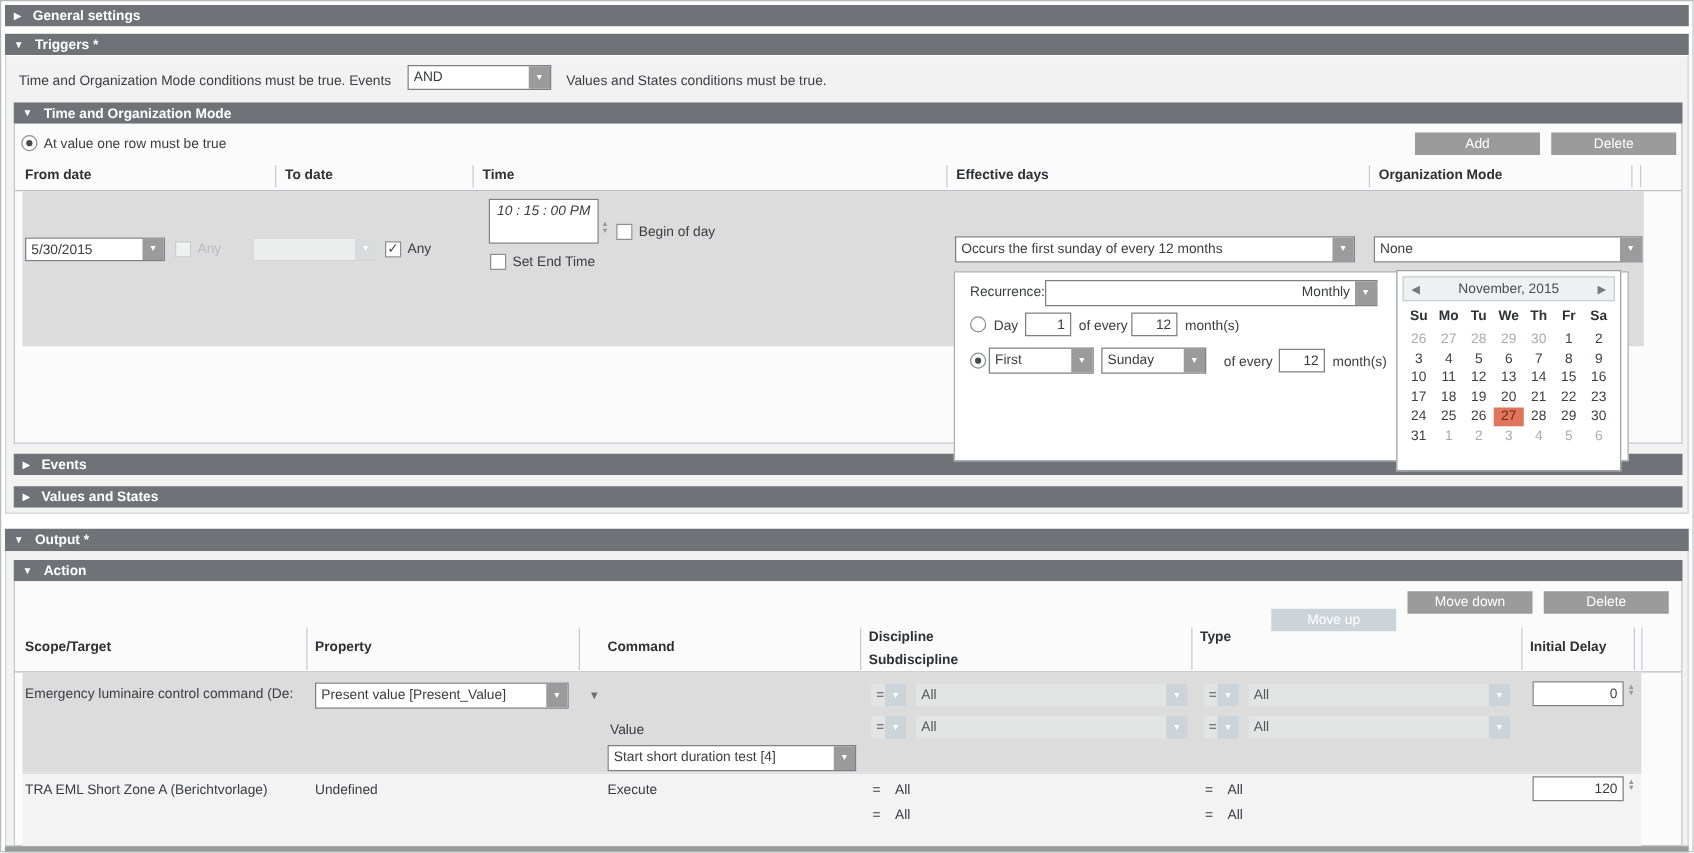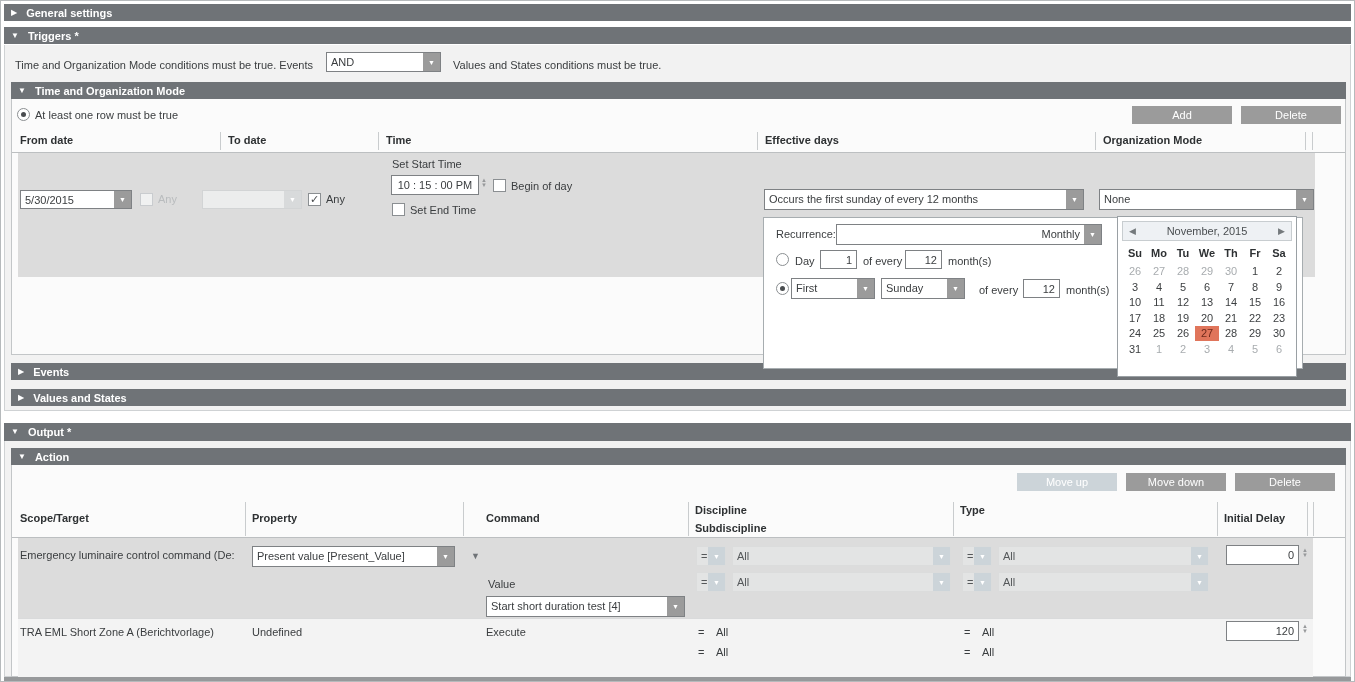--- a/index.html
+++ b/index.html
@@ -88,21 +88,21 @@
   </div>
   <span class="lbl" style="left:448px;top:14px;">Values and States conditions must be true.</span>
 
   <div class="bar" style="left:6px;top:37px;width:1335px;">
     <i class="tri js-icon">▼</i>
     <span>Time and Organization Mode</span>
   </div>
 
   <div class="subpanel" style="left:6px;top:54px;width:1335px;height:256px;">
     <span class="radio sel" style="left:5px;top:9px;"></span>
-    <span class="lbl" style="left:23px;top:10px;">At least one row must be true</span>
+    <span class="lbl" style="left:23px;top:10px;">At value one row must be true</span>
     <button class="btn" style="left:1120px;top:7px;">Add</button>
     <button class="btn" style="left:1229px;top:7px;">Delete</button>
 
     <span class="hdr" style="left:8px;top:35px;">From date</span>
     <span class="hdr" style="left:216px;top:35px;">To date</span>
     <span class="hdr" style="left:374px;top:35px;">Time</span>
     <span class="hdr" style="left:753px;top:35px;">Effective days</span>
     <span class="hdr" style="left:1091px;top:35px;">Organization Mode</span>
     <span class="vline" style="left:208px;top:33px;height:18px;"></span>
     <span class="vline" style="left:366px;top:33px;height:18px;"></span>
@@ -122,21 +122,21 @@
     <span class="lbl dim" style="left:146px;top:94px;">Any</span>
 
     <div class="dd dis" style="left:190px;top:91px;width:100px;height:19px;">
       <span class="dd-txt"></span>
       <span class="dd-btn js-icon">▼</span>
     </div>
     <span class="cb js-icon" style="left:296px;top:94px;">✓</span>
     <span class="lbl" style="left:314px;top:94px;">Any</span>
 
     <span class="lbl" style="left:380px;top:59px;">Set Start Time</span>
-    <div class="timebox" style="left:379px;top:76px;width:88px;height:20px;">
+    <div class="timebox" style="left:379px;top:60px;width:88px;height:36px;font-style:italic;">
       <span>10 : 15 : 00  PM</span>
     </div>
     <span class="spin" style="left:469px;top:79px;">
       <i class="js-icon">▲</i>
       <i class="js-icon">▼</i>
     </span>
     <span class="cb" style="left:481px;top:80px;"></span>
     <span class="lbl" style="left:499px;top:81px;">Begin of day</span>
     <span class="cb" style="left:380px;top:104px;"></span>
     <span class="lbl" style="left:398px;top:105px;">Set End Time</span>
@@ -212,21 +212,21 @@
   <span>Output *</span>
 </div>
 
 <div class="panel" style="left:4px;top:441px;width:1347px;height:236px;">
   <div class="bar" style="left:6px;top:7px;width:1335px;">
     <i class="tri js-icon">▼</i>
     <span>Action</span>
   </div>
 
   <div class="subpanel" style="left:6px;top:24px;width:1335px;height:212px;">
-    <button class="btn disabled" style="left:1005px;top:8px;">Move up</button>
+    <button class="btn disabled" style="left:1005px;top:22px;">Move up</button>
     <button class="btn" style="left:1114px;top:8px;">Move down</button>
     <button class="btn" style="left:1223px;top:8px;">Delete</button>
 
     <span class="hdr" style="left:8px;top:47px;">Scope/Target</span>
     <span class="hdr" style="left:240px;top:47px;">Property</span>
     <span class="hdr" style="left:474px;top:47px;">Command</span>
     <span class="hdr" style="left:683px;top:39px;">Discipline</span>
     <span class="hdr" style="left:683px;top:57px;">Subdiscipline</span>
     <span class="hdr" style="left:948px;top:39px;">Type</span>
     <span class="hdr" style="left:948px;top:57px;margin-top:42px;">Subtype</span>

